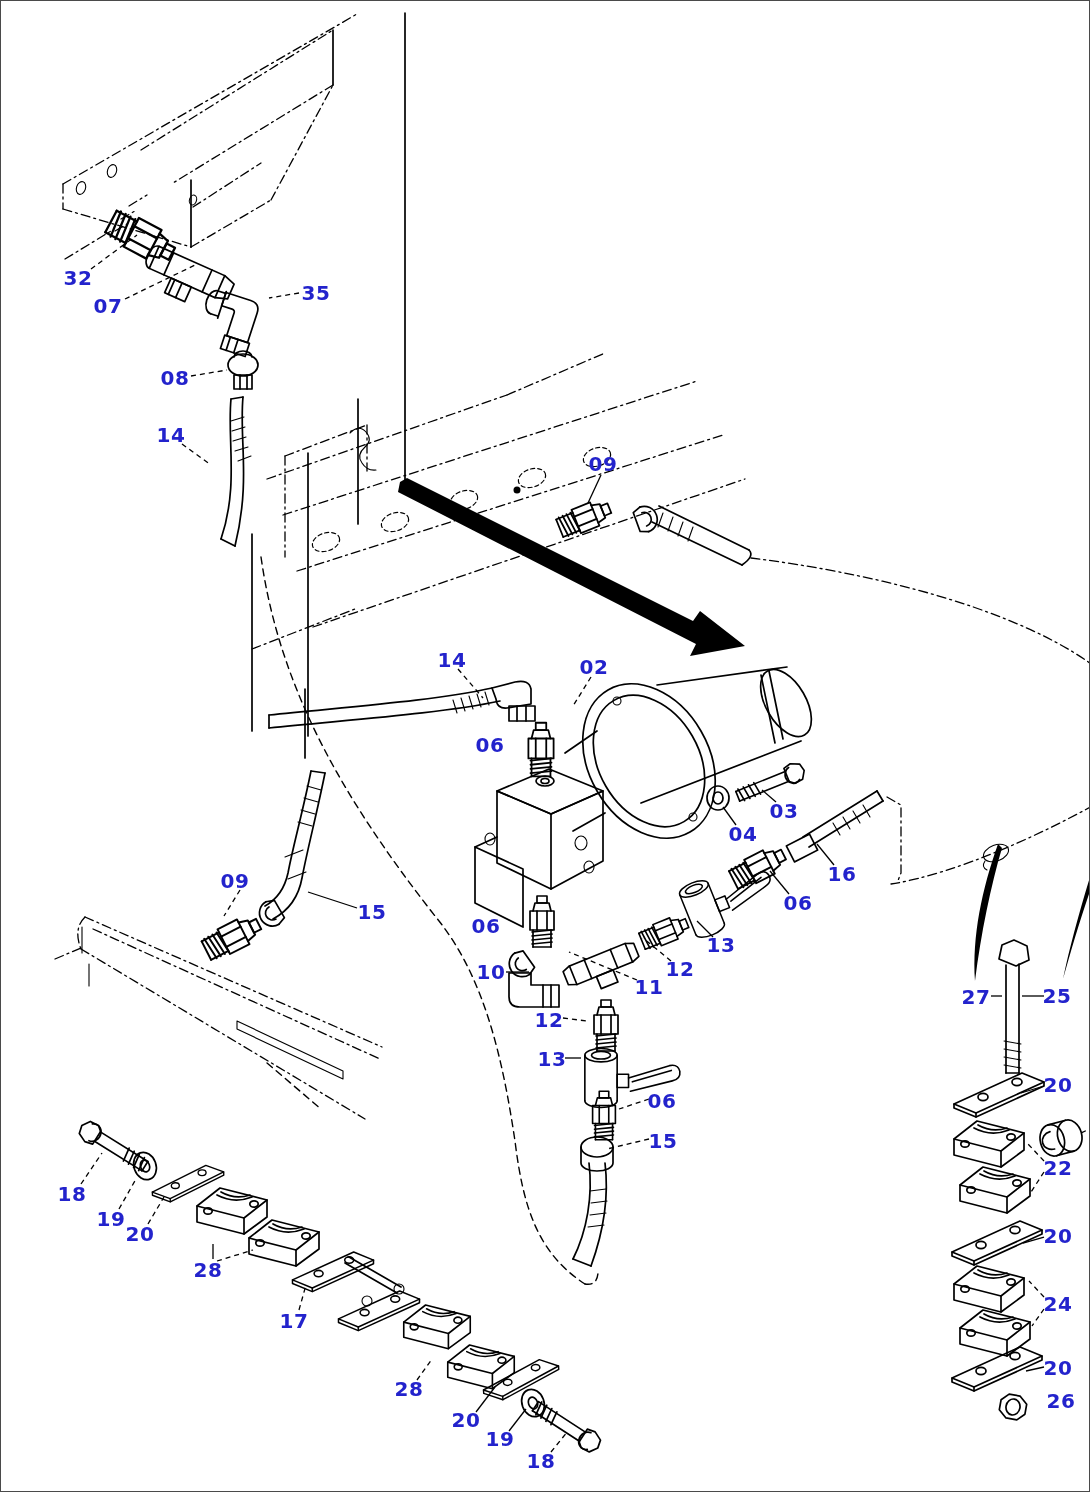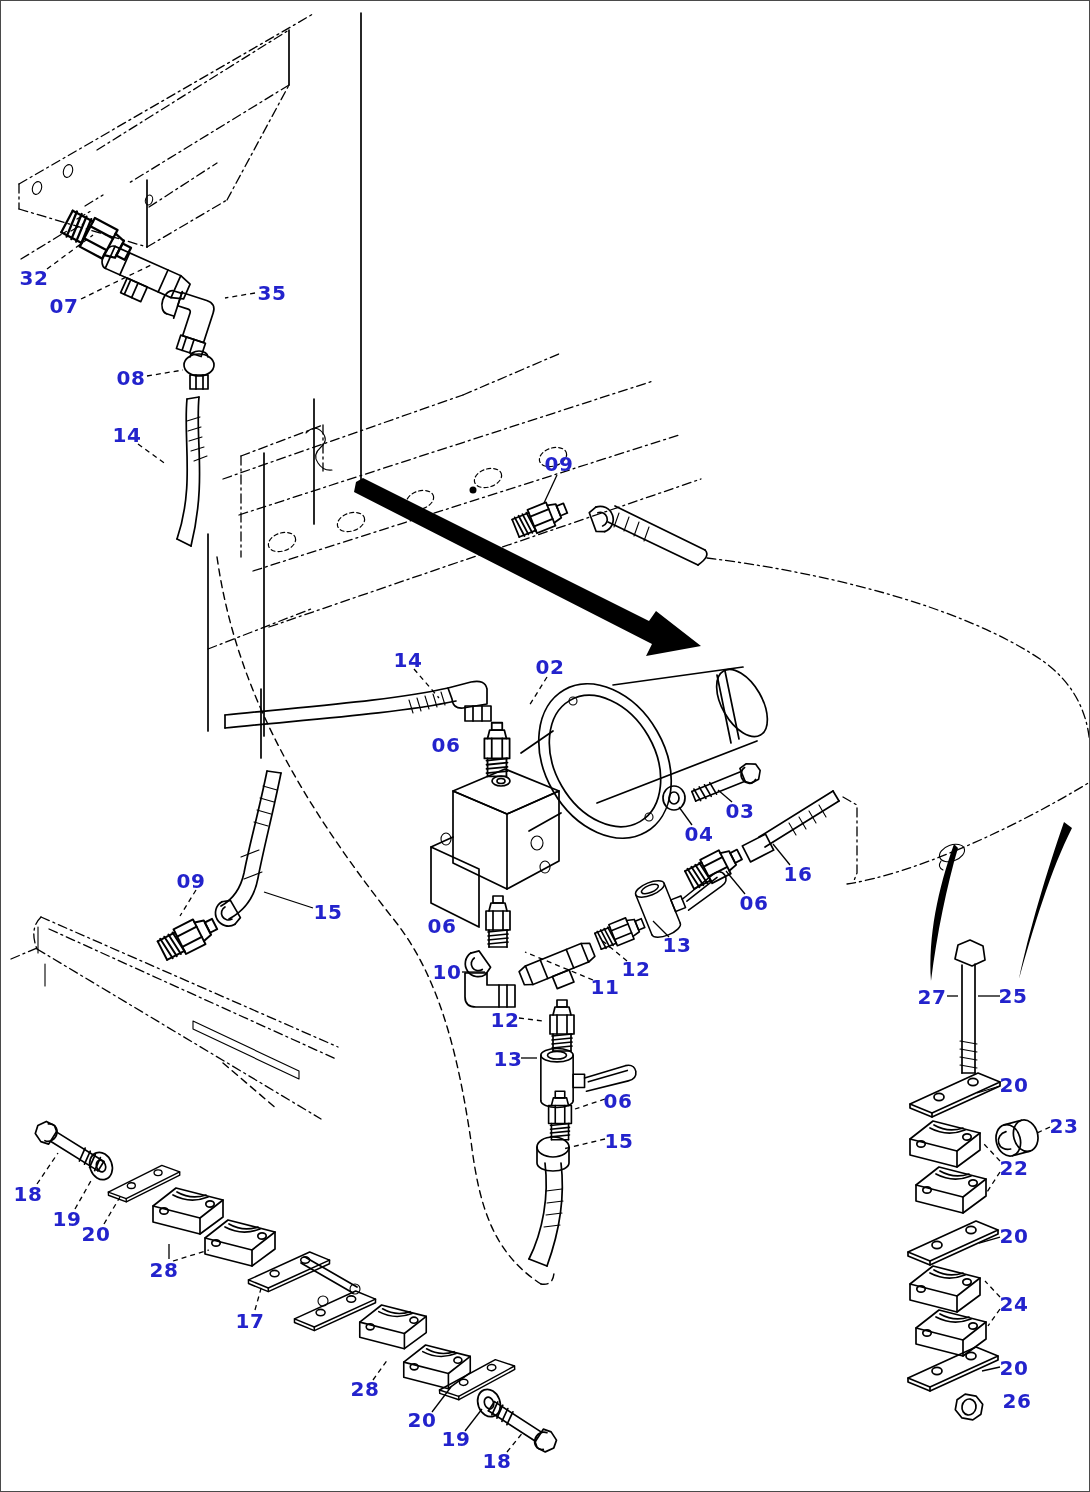--- a/index.html
+++ b/index.html
@@ -1,18 +1,18 @@
 <!DOCTYPE html>
 <html><head>
 <meta charset="utf-8">
 <style>
   html,body{margin:0;padding:0;background:#e8e8e8;}
   .stage{position:relative;width:1090px;height:1492px;background:var(--bg,#fff);
          border:1px solid var(--border,#4a4a4a);box-sizing:border-box;overflow:hidden;
-         font-family:"DejaVu Sans",sans-serif;}
+         font-family:"DejaVu Sans",sans-serif;padding-left:44px;}
   svg{display:block}
   #art{stroke:var(--line,#000);fill:none;stroke-width:1.7;stroke-linecap:round;stroke-linejoin:round;}
   #art .thin{stroke-width:1.1}
   #art .cons{stroke-width:1.3;stroke-dasharray:9 4 2 4}
   #art .dashc{stroke-width:1.4;stroke-dasharray:7 5}
   #art .hole{stroke-width:1.2;stroke-dasharray:4 3}
   #art .fillb{fill:var(--line,#000);stroke:none}
   .lbl{font:bold 20px "DejaVu Sans",sans-serif;fill:var(--label,#2323cc);
        text-anchor:middle;letter-spacing:.5px;stroke:none}
   .leader{stroke:var(--line,#000);stroke-width:1.3;fill:none}

